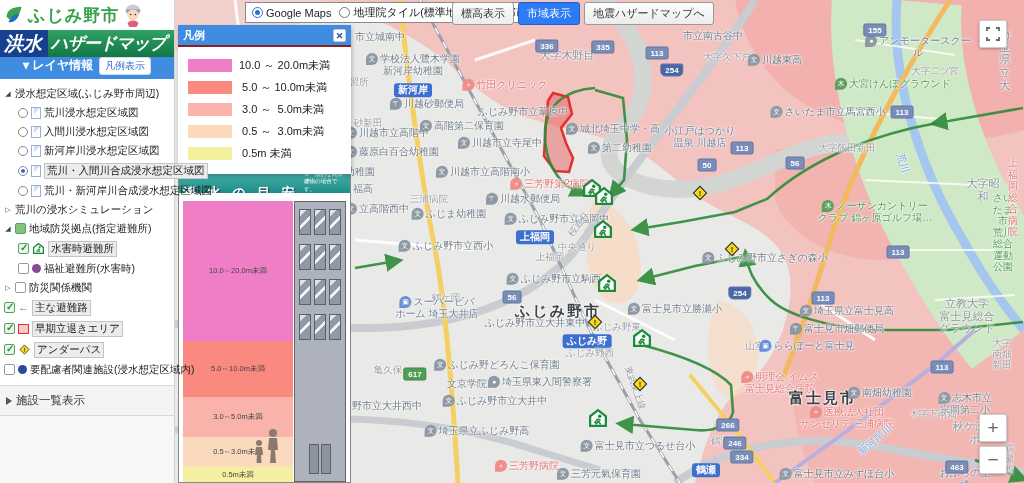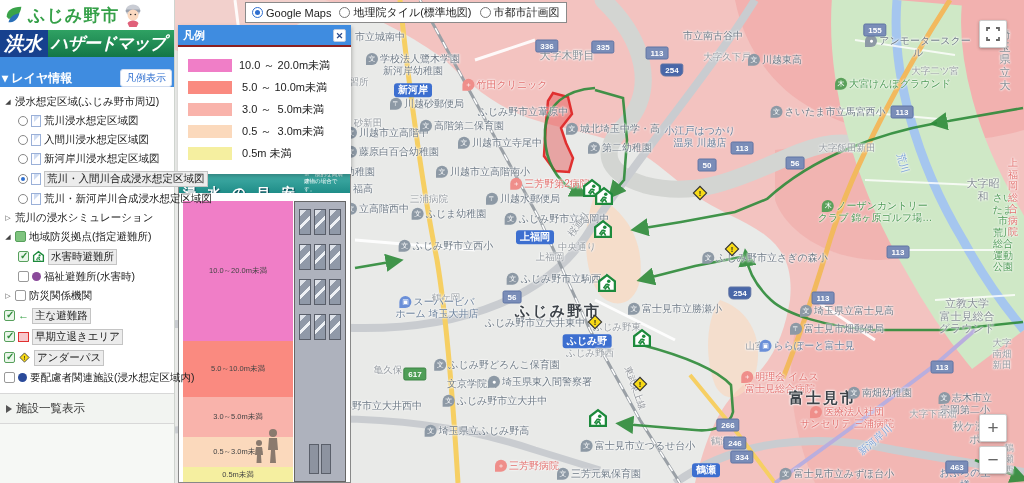--- a/index.html
+++ b/index.html
@@ -42,21 +42,21 @@
 .topbtn { font-size:11px; color:#333; background:linear-gradient(#fdfdfd,#ececec); border:1px solid #9a9a9a; border-radius:3px; padding:3px 8px; cursor:pointer; white-space:nowrap; }
 .topbtn.active { background:#2e7bf6; color:#fff; border-color:#1d5fd0; }
 
 
 #sidebar { position:absolute; left:0; top:0; width:175px; height:483px; background:#f6f8f5; z-index:40; border-right:1px solid #cfd4cf; }
 #brand { height:30px; background:#fff; display:flex; align-items:center; padding:0 3px; gap:3px; }
 #city-name { font-size:17px; font-weight:bold; color:#35a048; letter-spacing:1px; }
 #title-bar { height:27px; display:flex; font-style:italic; font-weight:bold; }
 #title-flood { background:#17418e; color:#fff; font-size:19px; padding:1px 6px 0 4px; display:flex; align-items:center; }
 #title-hazard { flex:1; background:linear-gradient(#2fa263,#137647); color:#fff; font-size:17px; display:flex; align-items:center; padding-left:3px; letter-spacing:-1px; }
-#layer-head { height:30px; background:#3f8ce0; display:flex; align-items:flex-end; justify-content:space-between; padding:0 2px; }
+#layer-head { height:22px; background:#3f8ce0; display:flex; align-items:flex-start; justify-content:space-between; padding:0 23px; }
 #layer-title { color:#fff; font-size:12px; font-weight:bold; }
 #legend-toggle { background:#fff; color:#2f6fd0; font-size:10px; border-radius:3px; padding:1px 5px; border:1px solid #d0dcf0; cursor:pointer; }
 #tree { background:#fff; padding:5px 2px 6px 4px; font-size:10.5px; color:#222; border-bottom:1px solid #d8d8d8; }
 .trow { display:flex; align-items:center; gap:3px; padding:2.5px 0; }
 .tw { width:8px; font-size:7px; color:#444; flex:none; text-align:center; }
 .cb { width:11px; height:11px; border:1px solid #999; border-radius:2px; background:#fff; flex:none; position:relative; }
 .cb.on { background:#eaf6ea; border-color:#57a05c; }
 .cb.on::after { content:"✓"; position:absolute; left:1px; top:-2px; font-size:10px; font-weight:bold; color:#2f8a3a; }
 .cb.onfill { background:#7fc47f; border-color:#57a05c; }
 .rb { width:10px; height:10px; border-radius:50%; border:1px solid #888; background:#fff; flex:none; position:relative; }
@@ -336,20 +336,25 @@
       </span>
       <span class="radio-opt">
         <span class="rdot"></span>
         <span>地理院タイル(標準地図)</span>
       </span>
       <span class="radio-opt">
         <span class="rdot"></span>
         <span>市都市計画図</span>
       </span>
     </div>
+<div id="topbtns">
+      <button class="topbtn">標高表示</button>
+      <button class="topbtn active">市域表示</button>
+      <button class="topbtn">地震ハザードマップへ</button>
+    </div>
 
 <div id="sidebar">
   <div id="brand">
     <svg width="22" height="22" viewBox="0 0 24 24">
       <path d="M4,14 C4,7 10,3 20,3 C19,12 13,17 6,16 Z" fill="#3aa34a"></path>
       <path d="M6,20 C7,15 11,11 18,10 C16,17 12,20 6,20 Z" fill="#2a6fb8"></path>
     </svg>
     <span id="city-name">ふじみ野市</span>
     <svg width="22" height="24" viewBox="0 0 24 26">
       <ellipse cx="12" cy="8" rx="8" ry="6.5" fill="#c9ccd4"></ellipse>

